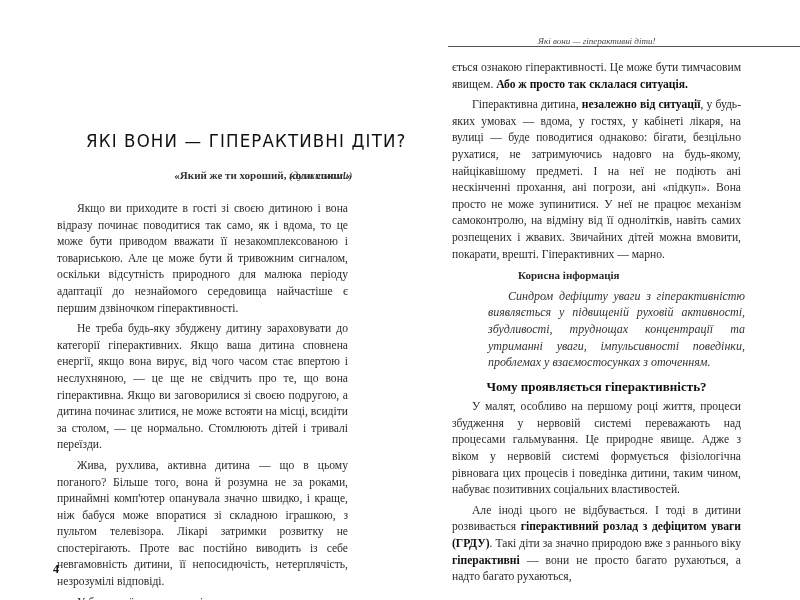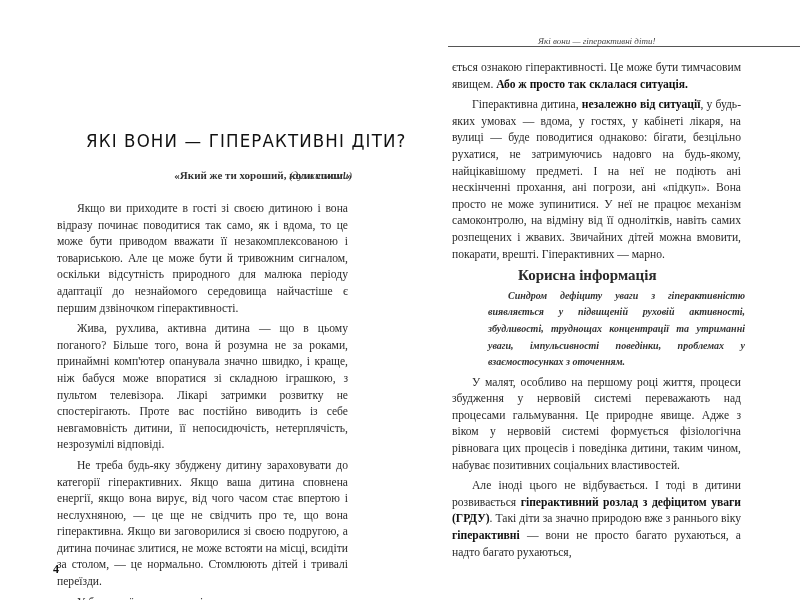--- a/index.html
+++ b/index.html
@@ -15,46 +15,47 @@
   .epi1 { top:169px; font-weight:bold; }
   .epi2 { top:169px; font-style:italic; }
   .col { position:absolute; font-size:11.6px; line-height:16.6px; text-align:justify; color:#2a2a2a; }
   .col p { margin:4px; text-indent:20px; }
   .col p.noind { text-indent:0; }
   .lcol { left:53px; top:197px; width:299px; }
   .rcol { left:48px; top:56px; width:297px; }
   .b { font-weight:bold; color:#111; }
   .header { position:absolute; left:48px; top:37px; width:352px; border-bottom:1.5px solid #555;
             font-size:9px; font-style:italic; color:#444; padding-left:90px; box-sizing:border-box; height:10px; line-height:8px; }
-  .boxhead { font-weight:bold; font-size:15px; margin:0; text-indent:0 !important; padding-left:66px; }
-  .boxbody { font-style:italic; font-weight:bold; font-size:10px; margin:0 0 0 40px !important; color:#333; }
+  .boxhead { font-weight:bold; font-size:11px; margin:0; text-indent:0 !important; padding-left:66px; }
+  .boxbody { font-style:italic; font-weight:normal; font-size:12px; margin:0 0 0 40px !important; color:#333; }
   .subhead { font-weight:bold; font-size:13px; text-align:center; text-indent:0 !important; margin:8px 0 2px 0 !important; color:#111; }
   .pnum { position:absolute; top:562px; font-weight:bold; font-size:12px; color:#111; }
   .pn4 { left:53px; }
 </style>
 </head>
 <body>
 
 <div class="page left">
   <div class="title">ЯКІ ВОНИ — ГІПЕРАКТИВНІ ДІТИ?</div>
   <div class="epigraph epi1">«Який же ти хороший, коли спиш!»</div>
   <div class="epigraph epi2">(думки мами)</div>
   <div class="col lcol">
     <p>Якщо ви приходите в гості зі своєю дитиною і вона відразу починає поводитися так само, як і вдома, то це може бути приводом вважати її незакомплексованою і товариською. Але це може бути й тривожним сигналом, оскільки відсутність природного для малюка періоду адаптації до незнайомого середовища найчастіше є першим дзвіночком гіперактивності.</p>
+    <p>Не треба будь-яку збуджену дитину зараховувати до категорії гіперактивних. Якщо ваша дитина сповнена енергії, якщо вона вирує, від чого часом стає впертою і неслухняною, — це ще не свідчить про те, що вона гіперактивна. Якщо ви заговорилися зі своєю подругою, а дитина починає злитися, не може встояти на місці, всидіти за столом, — це нормально. Стомлюють дітей і тривалі переїзди.</p>
     <p>Жива, рухлива, активна дитина — що в цьому поганого? Більше того, вона й розумна не за роками, принаймні комп'ютер опанувала значно швидко, і краще, ніж бабуся може впоратися зі складною іграшкою, з пультом телевізора. Лікарі затримки розвитку не спостерігають. Проте вас постійно виводить із себе невгамовність дитини, її непосидючість, нетерплячість, незрозумілі відповіді.</p>
-    <p>Не треба будь-яку збуджену дитину зараховувати до категорії гіперактивних. Якщо ваша дитина сповнена енергії, якщо вона вирує, від чого часом стає впертою і неслухняною, — це ще не свідчить про те, що вона гіперактивна. Якщо ви заговорилися зі своєю подругою, а дитина починає злитися, не може встояти на місці, всидіти за столом, — це нормально. Стомлюють дітей і тривалі переїзди.</p>
     <p>У будь-якої дитини час від часу трапляються «спалахи гніву». А скільки дітей починають «розгулюватися» в ліжку, коли настає час спати, або граються в магазині! Те, що дитина стає «як заведена», даючи вихід вудьзі, зовсім не вважа-</p>
   </div>
   <div class="pnum pn4">4</div>
 </div>
 
 <div class="page right">
   <div class="header">Які вони — гіперактивні діти!</div>
   <div class="col rcol">
     <p class="noind"><span>ється ознакою гіперактивності. Це може бути тимчасовим явищем. </span><span class="b">Або ж просто так склалася ситуація.</span></p>
     <p><span>Гіперактивна дитина, </span><span class="b">незалежно від ситуації</span><span>, у будь-яких умовах — вдома, у гостях, у кабінеті лікаря, на вулиці — буде поводитися однаково: бігати, безцільно рухатися, не затримуючись надовго на будь-якому, найцікавішому предметі. І на неї не подіють ані нескінченні прохання, ані погрози, ані «підкуп». Вона просто не може зупинитися. У неї не працює механізм самоконтролю, на відміну від її однолітків, навіть самих розпещених і жвавих. Звичайних дітей можна вмовити, покарати, врешті. Гіперактивних — марно.</span></p>
     <p class="boxhead">Корисна інформація</p>
     <p class="boxbody">Синдром дефіциту уваги з гіперактивністю виявляється у підвищеній руховій активності, збудливості, труднощах концентрації та утриманні уваги, імпульсивності поведінки, проблемах у взаємостосунках з оточенням.</p>
+    <p class="subhead">Чому проявляється гіперактивність?</p>
     <p>У малят, особливо на першому році життя, процеси збудження у нервовій системі переважають над процесами гальмування. Це природне явище. Адже з віком у нервовій системі формується фізіологічна рівновага цих процесів і поведінка дитини, таким чином, набуває позитивних соціальних властивостей.</p>
     <p><span>Але іноді цього не відбувається. І тоді в дитини розвивається </span><span class="b">гіперактивний розлад з дефіцитом уваги (ГРДУ)</span><span>. Такі діти за значно природою вже з раннього віку </span><span class="b">гіперактивні</span><span> — вони не просто багато рухаються, а надто багато рухаються, </span></p>
   </div>
 
 </div>
 
 </body></html>

